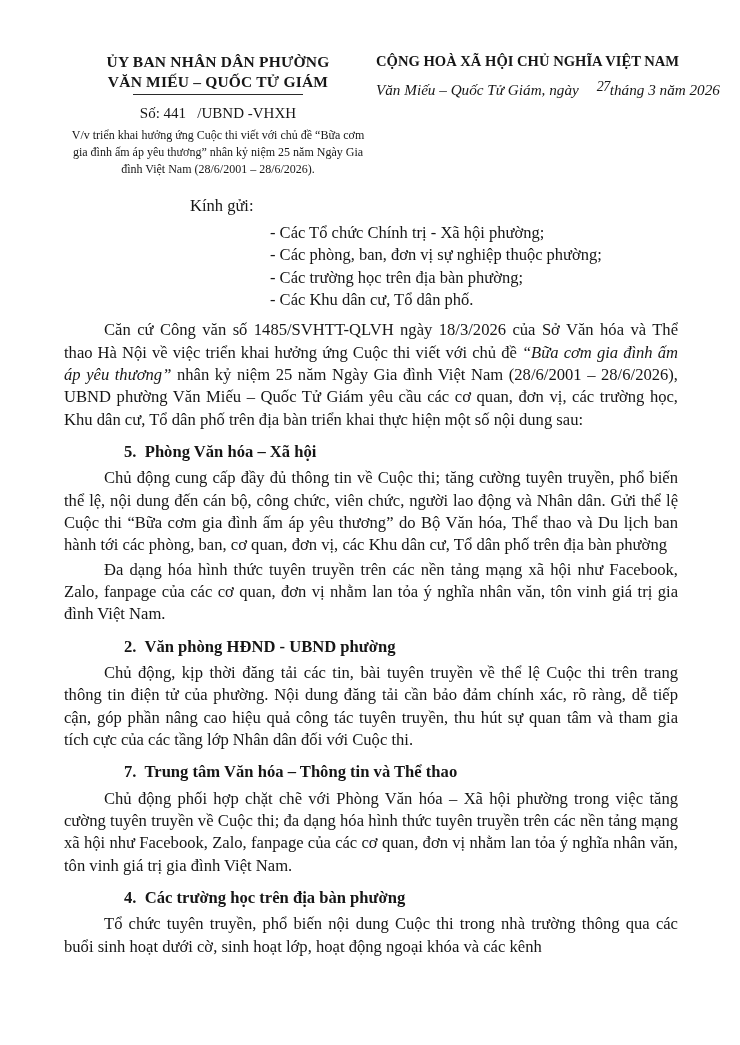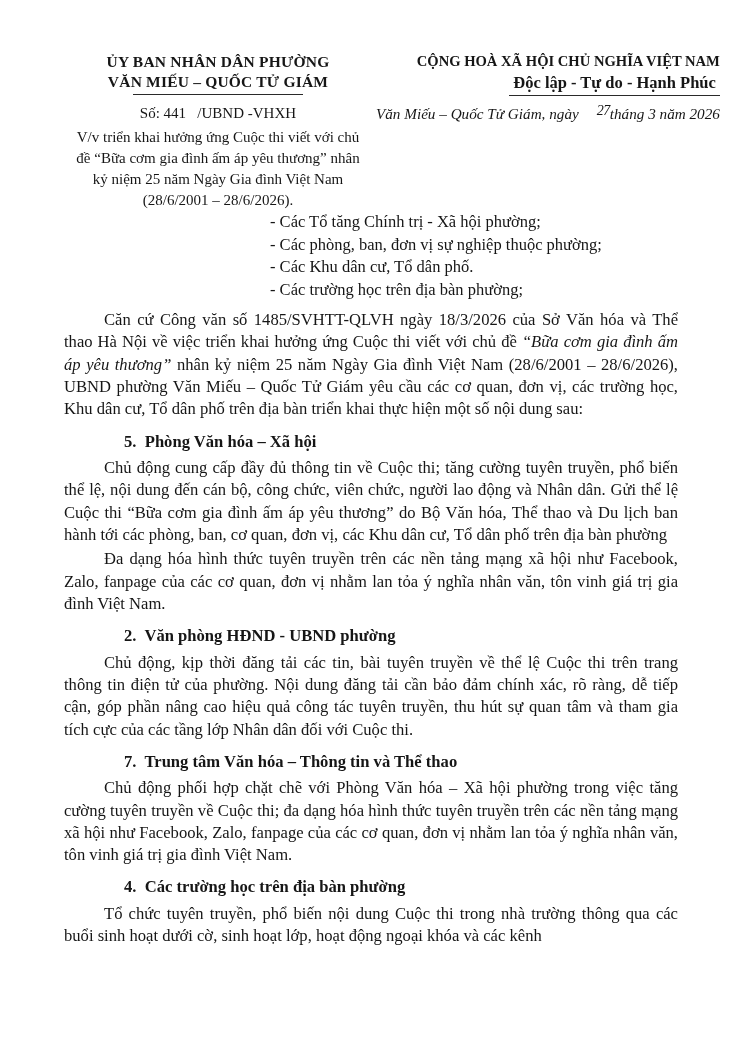--- a/index.html
+++ b/index.html
@@ -45,28 +45,28 @@
     width: 170px;
     border-bottom: 1.6px solid #2a2a2a;
     margin: 2px auto 10px auto;
   }
   .doc-number {
     font-size: 15px;
     white-space: pre-wrap;
     margin-bottom: 5px;
   }
   .doc-subject {
-    font-size: 15px;
+    font-size: 12px;
     line-height: 1.4;
     padding: 0 6px;
   }
 
   .header-right {
     flex: 1 1 auto;
-    text-align: right;
+    text-align: left;
     padding-left: 4px;
   }
   .national-line1 {
     font-weight: bold;
     font-size: 14.6px;
     line-height: 1.35;
     white-space: nowrap;
   }
   .national-line2 {
     display: inline-block;
@@ -133,36 +133,34 @@
     <div class="header-left">
       <div class="org-line1">ỦY BAN NHÂN DÂN PHƯỜNG</div>
       <div class="org-line2">VĂN MIẾU – QUỐC TỬ GIÁM</div>
       <div class="org-underline"></div>
       <div class="doc-number">Số: 441   /UBND -VHXH</div>
       <div class="doc-subject">V/v triển khai hưởng ứng Cuộc thi viết với chủ đề “Bữa cơm gia đình ấm áp yêu thương” nhân kỷ niệm 25 năm Ngày Gia đình Việt Nam (28/6/2001 – 28/6/2026).</div>
     </div>
 
     <div class="header-right">
       <div class="national-line1">CỘNG HOÀ XÃ HỘI CHỦ NGHĨA VIỆT NAM</div>
-      <div>
-        <span class="national-line2">Độc lập - Tự do - Hạnh Phúc</span>
-      </div>
       <div class="dateline">
         <span>Văn Miếu – Quốc Tử Giám, ngày</span><span class="date-day">27</span><span>tháng 3 năm 2026</span>
       </div>
     </div>
 
   </div>
 
+  <div class="salutation">Kính gửi:</div>
 
   <div class="recipients">
-    <div>- Các Tổ tăng Chính trị - Xã hội phường;</div>
+    <div>- Các Tổ chức Chính trị - Xã hội phường;</div>
     <div>- Các phòng, ban, đơn vị sự nghiệp thuộc phường;</div>
+    <div>- Các trường học trên địa bàn phường;</div>
     <div>- Các Khu dân cư, Tổ dân phố.</div>
-    <div>- Các trường học trên địa bàn phường;</div>
   </div>
 
   <div class="body">
 
     <p><span>Căn cứ Công văn số 1485/SVHTT-QLVH ngày 18/3/2026 của Sở Văn hóa và Thể thao Hà Nội về việc triển khai hưởng ứng Cuộc thi viết với chủ đề </span><span class="italic-seg">“Bữa cơm gia đình ấm áp yêu thương”</span><span> nhân kỷ niệm 25 năm Ngày Gia đình Việt Nam (28/6/2001 – 28/6/2026), UBND phường Văn Miếu – Quốc Tử Giám yêu cầu các cơ quan, đơn vị, các trường học, Khu dân cư, Tổ dân phố trên địa bàn triển khai thực hiện một số nội dung sau:</span></p>
 
     <div class="section-heading">5.  Phòng Văn hóa – Xã hội</div>
     <p>Chủ động cung cấp đầy đủ thông tin về Cuộc thi; tăng cường tuyên truyền, phổ biến thể lệ, nội dung đến cán bộ, công chức, viên chức, người lao động và Nhân dân. Gửi thể lệ Cuộc thi “Bữa cơm gia đình ấm áp yêu thương” do Bộ Văn hóa, Thể thao và Du lịch ban hành tới các phòng, ban, cơ quan, đơn vị, các Khu dân cư, Tổ dân phố trên địa bàn phường</p>
     <p>Đa dạng hóa hình thức tuyên truyền trên các nền tảng mạng xã hội như Facebook, Zalo, fanpage của các cơ quan, đơn vị nhằm lan tỏa ý nghĩa nhân văn, tôn vinh giá trị gia đình Việt Nam.</p>
 

